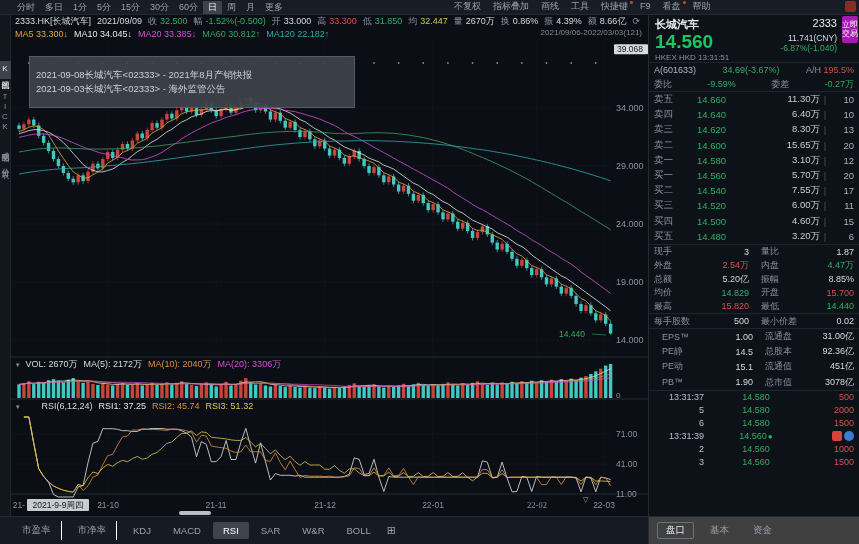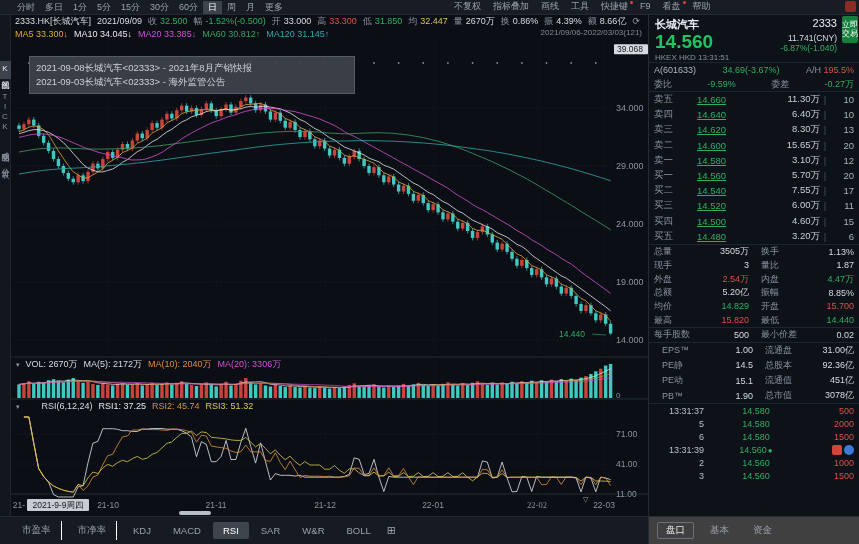--- a/index.html
+++ b/index.html
@@ -23,21 +23,21 @@
   .vtab.sel{background:var(--sel_bg,#3c434d);color:#e8eaee;padding:3px 0;}
   
   #chart{position:absolute;left:11px;top:15px;width:637px;height:501px;background:#0b0f15;}
   #info-line{position:absolute;left:4px;top:0;height:13px;font-size:9px;white-space:nowrap;line-height:13px;}
   #info-line span{margin-right:3px;}
   #range-label{position:absolute;right:6px;top:13px;font-size:8px;color:#818a96;}
   #ma-line{position:absolute;left:4px;top:13px;height:13px;font-size:9px;white-space:nowrap;line-height:13px;}
   #ma-line span{margin-right:6px;}
   #chart-svg{position:absolute;left:0;top:26px;}
   #news-tooltip{position:absolute;left:18px;top:41px;width:312px;background:rgba(62,66,74,.93);
-                border:1px solid #565c66;padding:4px 6px;font-size:9.5px;color:#ccd1d8;line-height:14px;z-index:5;}
+                border:1px solid #565c66;padding:11px 6px;font-size:9.5px;color:#ccd1d8;line-height:14px;z-index:5;}
   #vol-header{position:absolute;left:5px;top:343px;font-size:9px;white-space:nowrap;line-height:12px;z-index:3;}
   #vol-header span{margin-right:6px;}
   #rsi-header{position:absolute;left:5px;top:385px;font-size:9px;white-space:nowrap;line-height:12px;z-index:3;}
   #rsi-header span{margin-right:6px;}
   .pane-caret{color:#8a93a0;font-size:7px;margin-right:2px;}
   #xaxis{position:absolute;left:0;top:484px;width:637px;height:14px;font-size:8.5px;color:#8a93a0;}
   #xaxis .xlbl{position:absolute;top:1px;transform:translateX(-50%);white-space:nowrap;}
   #date-box{position:absolute;left:16px;top:0;width:62px;height:12px;background:#c7ccd3;color:#15181d;
             font-size:8.5px;text-align:center;line-height:12px;border-radius:1px;}
   #axis-marker{position:absolute;left:572px;top:-3px;color:#9aa2ad;font-size:7px;}
@@ -63,40 +63,40 @@
   #rp-code{font-size:11px;color:#e8ebef;}
   #rp-price-row{display:flex;justify-content:space-between;align-items:flex-start;padding-right:16px;}
   #rp-price{font-size:19px;font-weight:bold;color:var(--price_green,#1ec463);line-height:20px;}
   #rp-price-right{text-align:right;font-size:8.5px;line-height:10px;padding-top:1px;}
   #rp-exch{font-size:8px;color:#8a93a0;line-height:9px;}
   .rp-row{display:flex;align-items:center;padding:0 5px;}
   #rp-arow{height:14px;justify-content:space-between;font-size:9px;}
   #rp-wrow{height:14px;justify-content:space-between;font-size:9px;}
   .ob-row{height:15.2px;}
   .ob-label{width:26px;color:var(--gray,#8a93a0);}
-  .ob-price{width:46px;text-align:right;color:var(--green,#2fae62);text-decoration:underline;}
+  .ob-price{width:46px;text-align:right;color:var(--green,#2fae62);}
   .ob-vol{flex:1;text-align:right;color:#c9cfd7;}
   .ob-sep{width:10px;text-align:center;color:#4a515c;}
   .ob-cnt{width:24px;text-align:right;color:#aab1bb;}
   .st-row{height:13.7px;font-size:9px;}
   .st-row.topline{border-top:1px solid #1f2530;}
   .st-ll{width:44px;color:var(--gray,#8a93a0);}
   .st-lv{flex:1;text-align:right;}
   .st-rl{width:42px;margin-left:12px;color:var(--gray,#8a93a0);}
   .st-rv{flex:1;text-align:right;}
   .fin-row{height:15.2px;font-size:9px;margin-left:8px;}
   .tk-row{height:13px;font-size:9px;position:relative;}
   .tk-time{width:50px;text-align:right;color:#b9c0c9;}
   .tk-price{flex:1;text-align:center;color:var(--green,#2fae62);}
   .tk-vol{width:46px;text-align:right;color:var(--red,#d6524a);}
   .tk-dot{color:var(--green,#2fae62);font-size:8px;margin-left:1px;}
   .tk-icons{width:46px;display:flex;justify-content:flex-end;gap:2px;}
   .badge-red{width:10px;height:10px;background:#d5443c;border-radius:2px;}
   .badge-blue{width:10px;height:10px;background:#3b7bd4;border-radius:50%;}
-  #trade-btn{position:absolute;left:842px;top:16px;width:16px;height:27px;background:#15803d;color:#fff;
+  #trade-btn{position:absolute;left:842px;top:16px;width:16px;height:27px;background:#a21caf;color:#fff;
              font-size:8px;line-height:9px;text-align:center;padding-top:4px;box-sizing:border-box;border-radius:2px;z-index:10;}
 </style>
 </head>
 <body>
 
 <div id="app">
 
   <div id="topbar">
     <div id="period-tabs" style="display:flex;padding-left:12px;">
         <span class="ptab">分时</span>
@@ -127,21 +127,21 @@
   <div id="sidebar">
       <div class="vtab sel">K线图</div>
       <div class="vtab">TICK</div>
       <div class="vtab">成交明细</div>
       <div class="vtab">分价表</div>
     </div>
 
   <div id="chart">
     <div id="info-line"><span><span class="w">2333.HK[长城汽车]</span></span><span><span class="w">2021/09/09</span></span><span><span class="gray">收</span><span class="g">32.500</span></span><span><span class="gray">幅</span><span class="g">-1.52%(-0.500)</span></span><span><span class="gray">开</span><span class="w">33.000</span></span><span><span class="gray">高</span><span class="r">33.300</span></span><span><span class="gray">低</span><span class="g">31.850</span></span><span><span class="gray">均</span><span class="y">32.447</span></span><span><span class="gray">量</span><span class="w">2670万</span></span><span><span class="gray">换</span><span class="w">0.86%</span></span><span><span class="gray">振</span><span class="w">4.39%</span></span><span><span class="gray">额</span><span class="w">8.66亿</span></span><span class="gray">⟳</span></div>
     <div id="range-label">2021/09/06-2022/03/03(121)</div>
-    <div id="ma-line"><span style="color: rgb(223, 166, 62);">MA5 33.300↓</span><span style="color: rgb(232, 232, 232);">MA10 34.045↓</span><span style="color: rgb(207, 82, 210);">MA20 33.385↓</span><span style="color: rgb(63, 158, 99);">MA60 30.812↑</span><span style="color: rgb(47, 168, 168);">MA120 31.145↑</span></div>
+    <div id="ma-line"><span style="color: rgb(223, 166, 62);">MA5 33.300↓</span><span style="color: rgb(232, 232, 232);">MA10 34.045↓</span><span style="color: rgb(207, 82, 210);">MA20 33.385↓</span><span style="color: rgb(63, 158, 99);">MA60 30.812↑</span><span style="color: rgb(47, 168, 168);">MA120 22.182↑</span></div>
     <svg id="chart-svg" width="637" height="458">
         <line x1="97" x2="97" y1="0" y2="453" stroke="#161c24" stroke-dasharray="1,3"></line>
         <line x1="205" x2="205" y1="0" y2="453" stroke="#161c24" stroke-dasharray="1,3"></line>
         <line x1="314" x2="314" y1="0" y2="453" stroke="#161c24" stroke-dasharray="1,3"></line>
         <line x1="422" x2="422" y1="0" y2="453" stroke="#161c24" stroke-dasharray="1,3"></line>
         <line x1="526" x2="526" y1="0" y2="453" stroke="#161c24" stroke-dasharray="1,3"></line>
         <line x1="593" x2="593" y1="0" y2="453" stroke="#161c24" stroke-dasharray="1,3"></line>
         <line x1="2" x2="602" y1="67" y2="67" stroke="#1d242d" stroke-dasharray="1,3"></line>
         <text x="605" y="70" fill="#8a93a0" font-size="9">34.000</text>
         <line x1="2" x2="602" y1="125" y2="125" stroke="#1d242d" stroke-dasharray="1,3"></line>
@@ -691,26 +691,20 @@
         <div class="rp-row ob-row">
           <span class="ob-label">买五</span>
           <span class="ob-price">14.480</span>
           <span class="ob-vol">3.20万</span>
           <span class="ob-sep">|</span>
           <span class="ob-cnt">6</span>
         </div>
       </div>
     <div id="rp-stats" class="rp-sec">
         <div class="rp-row st-row">
-          <span class="st-ll">总量</span>
-          <span class="st-lv w">3505万</span>
-          <span class="st-rl">换手</span>
-          <span class="st-rv w">1.13%</span>
-        </div>
-        <div class="rp-row st-row">
           <span class="st-ll">现手</span>
           <span class="st-lv w">3</span>
           <span class="st-rl">量比</span>
           <span class="st-rv w">1.87</span>
         </div>
         <div class="rp-row st-row">
           <span class="st-ll">外盘</span>
           <span class="st-lv r">2.54万</span>
           <span class="st-rl">内盘</span>
           <span class="st-rv g">4.47万</span>

